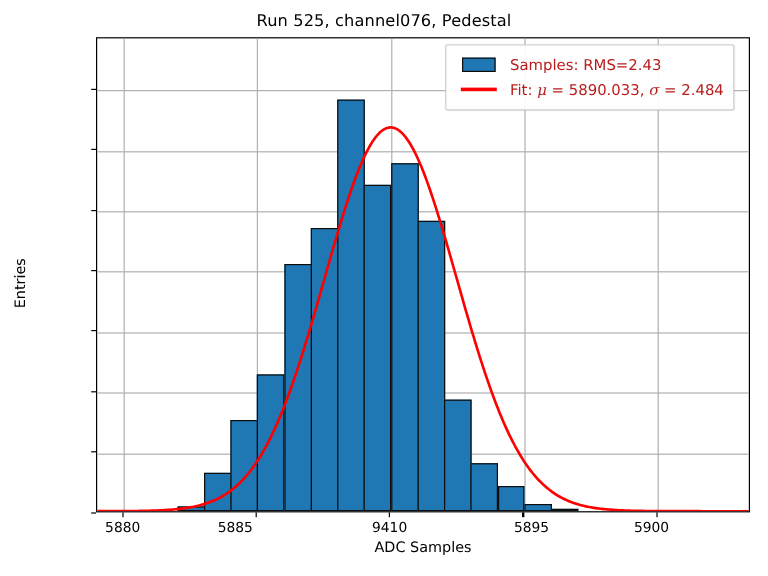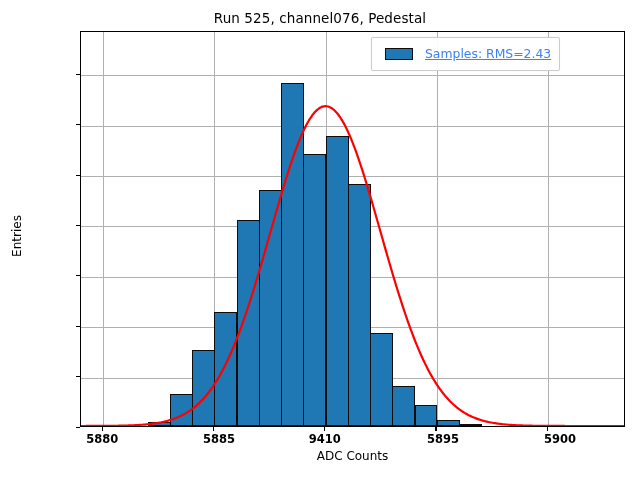--- a/index.html
+++ b/index.html
@@ -79,21 +79,20 @@
   }
   
   .xtick-label {
     position: absolute;
     top: 432px;
     width: 70px;
     text-align: center;
     font-size: 11.5px;
     color: #000000;
     transform: translateX(-35px);
-    font-weight: bold;
   }
   .xtick-mark {
     position: absolute;
     top: 427px;
     width: 1.1px;
     height: 4px;
     background: #000000;
   }
   #xlabel {
     position: absolute;
@@ -146,22 +145,21 @@
     border: 1.2px solid #0d0d0d;
     box-sizing: border-box;
   }
   .legend-line {
     width: 30px;
     height: 2.1px;
     background: #ff0000;
   }
   .legend-text {
     font-size: 12.4px;
-    color: #3b82f6;
-    text-decoration: underline;
+    color: #b91c1c;
   }
   .mi { font-style: italic; font-family: "DejaVu Serif", serif; }
 </style>
 </head>
 <body>
 
 <div id="figure">
 
   <div id="chart-title">Run 525, channel076, Pedestal</div>
 
@@ -208,35 +206,41 @@
       <div class="ytick-mark" style="top: 325.74px;"></div>
       <div class="ytick-mark" style="top: 275.35px;"></div>
       <div class="ytick-mark" style="top: 224.97px;"></div>
       <div class="ytick-mark" style="top: 174.59px;"></div>
       <div class="ytick-mark" style="top: 124.21px;"></div>
       <div class="ytick-mark" style="top: 73.83px;"></div>
     </div>
   <div id="xticks">
       <div class="xtick-label" style="left: 102.24px;">5880</div>
       <div class="xtick-mark" style="left: 101.74px;"></div>
-      <div class="xtick-label" style="left: 219px;">5885</div>
+      <div class="xtick-label" style="left: 196px;">5885</div>
       <div class="xtick-mark" style="left: 212.97px;"></div>
       <div class="xtick-label" style="left: 324.69px;">9410</div>
       <div class="xtick-mark" style="left: 324.19px;"></div>
       <div class="xtick-label" style="left: 443px;">5895</div>
       <div class="xtick-mark" style="left: 435.42px;"></div>
-      <div class="xtick-label" style="left: 560px;">5900</div>
+      <div class="xtick-label" style="left: 543px;">5900</div>
       <div class="xtick-mark" style="left: 546.64px;"></div>
     </div>
 
-  <div id="xlabel">ADC Counts</div>
+  <div id="xlabel">ADC Samples</div>
   <div id="ylabel">Entries</div>
 
   <div id="legend">
     <div class="legend-row">
       <span class="legend-swatch-wrap">
         <span class="legend-patch"></span>
       </span>
       <span class="legend-text">Samples: RMS=2.43</span>
     </div>
+    <div class="legend-row">
+      <span class="legend-swatch-wrap">
+        <span class="legend-line"></span>
+      </span>
+      <span class="legend-text"><span>Fit: </span><span class="mi">μ</span><span> = 5890.033, </span><span class="mi">σ</span><span> = 2.484</span></span>
+    </div>
   </div>
 
 </div>
 
 </body></html>

